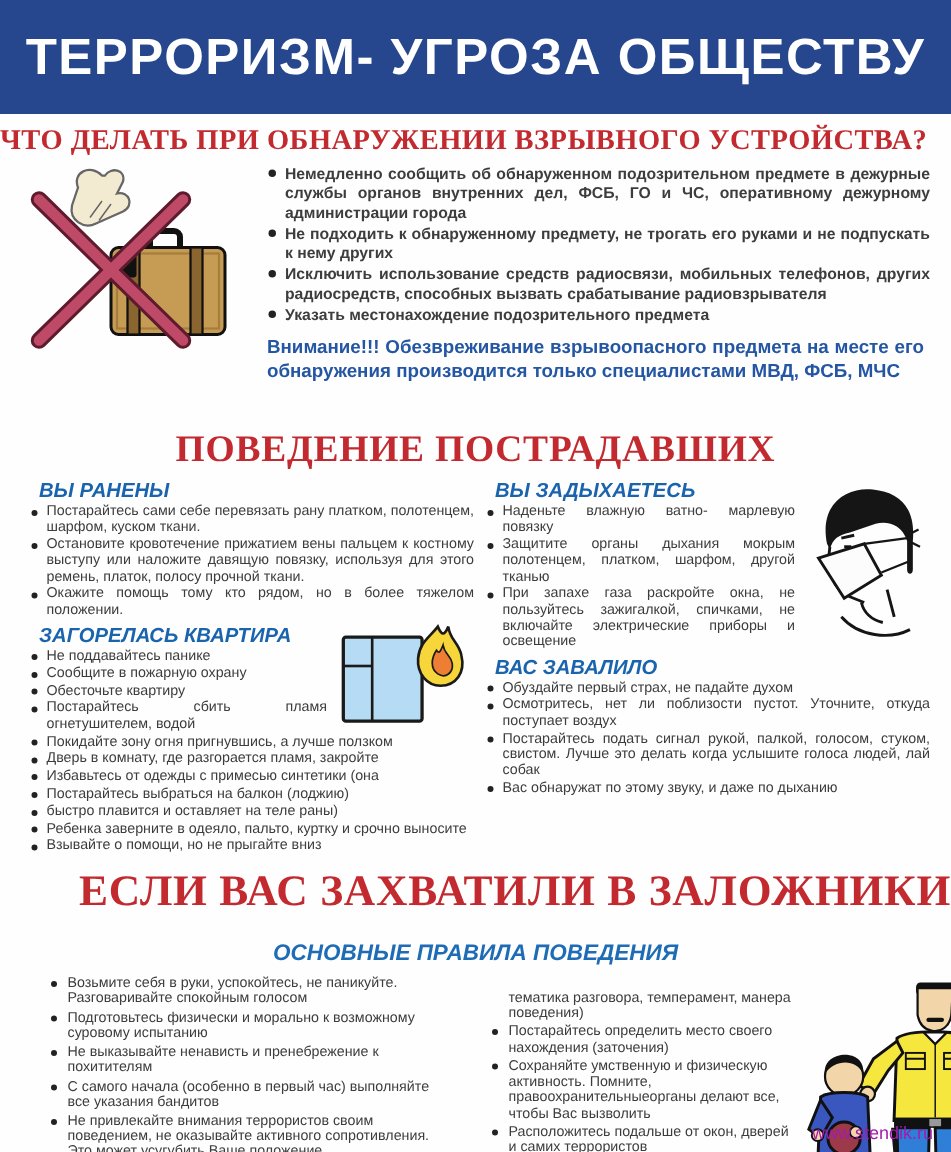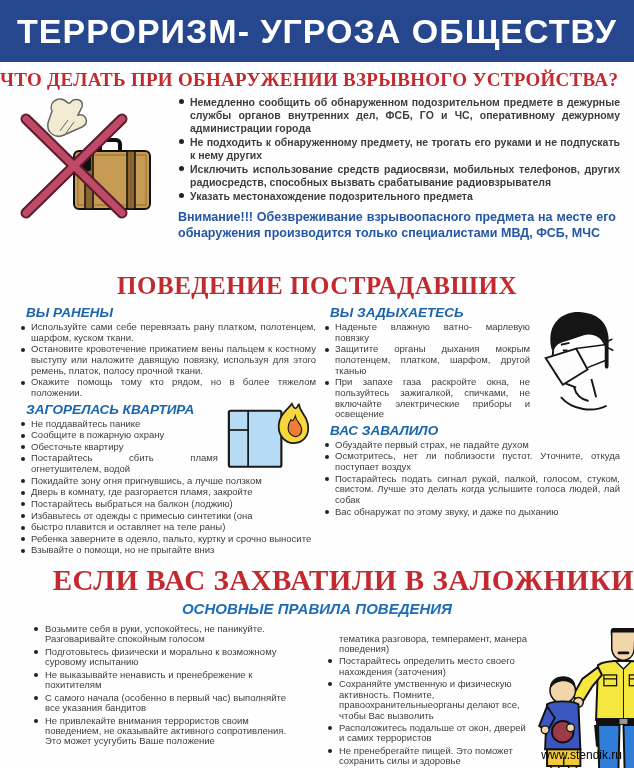--- a/index.html
+++ b/index.html
@@ -1,19 +1,19 @@
 <!DOCTYPE html>
 <html lang="ru"><head>
 <meta charset="utf-8">
 <style>
   html,body{margin:0;padding:0}
   body{font-family:"Liberation Sans",sans-serif;background:#ffffff}
   .poster{width:634px;height:768px;position:relative;overflow:hidden;background:#fefefe;border-bottom:2px solid #cfcfcf}
 
-  .top-bar{height:62px;background:#26478e;display:flex;align-items:center;justify-content:center}
+  .top-bar{height:76px;background:#26478e;display:flex;align-items:center;justify-content:center}
   .top-bar .title{color:#ffffff;font-size:34px;font-weight:bold;letter-spacing:1px;white-space:nowrap}
 
   .q-heading{font-family:"Liberation Serif",serif;color:#c32a2f;font-weight:bold;font-size:19px;text-align:left;margin-top:7px;letter-spacing:.3px}
 
   .sec1{display:flex;padding:2px 12px 0 12px}
   .sec1-icon{width:158px;flex:none}
   .sec1-body{flex:1;padding:3px 2px 0 8px}
 
   ul{list-style:none;margin:0;padding:0}
   li{position:relative;padding-left:11px}
@@ -30,32 +30,32 @@
   .cols{display:flex;padding:2px 14px 0 20px;gap:8px}
   .col{flex:1;min-width:0}
   .sub-h{color:#1a64ae;font-style:italic;font-weight:bold;font-size:13.5px;margin:3px 0 2px 6px}
   .b2{font-size:9.5px;color:#3d3d3d;line-height:1.12;text-align:justify}
   .b2 li{margin-bottom:1px}
 
   .fire-float{float:right;width:92px;height:70px;margin:2px 0 2px 6px}
   .mask-float{float:right;width:82px;height:112px;margin:2px 0 2px 8px}
 
   .h1-red{font-family:"Liberation Serif",serif;color:#c32a2f;font-size:29px;font-weight:bold;text-align:right;margin-top:7px;letter-spacing:.5px}
-  .h-sub{color:#1e6cb5;font-weight:bold;font-style:italic;font-size:15px;text-align:center;margin-top:3px}
+  .h-sub{color:#1e6cb5;font-weight:bold;font-style:italic;font-size:15px;text-align:center;margin-top:16px}
 
   .hostage{display:flex;padding:7px 4px 0 32px}
   .hcol-left{width:268px;flex:none}
   .hcol-mid{width:206px;flex:none;margin-left:26px}
   .hcol-img{flex:1;display:flex;justify-content:flex-end;align-items:flex-start;padding-right:4px}
   .b3{font-size:9.5px;line-height:1.1;color:#3d3d3d}
   .b3 li{margin-bottom:2px;padding-left:13px}
   .b3 li::before{left:2px;top:.32em}
   .cont{font-size:9.5px;line-height:1.1;color:#3d3d3d;padding-left:13px;margin-bottom:2px}
 
-  .site{position:absolute;right:12px;bottom:6px;color:#000000;font-size:12px}
+  .site{position:absolute;right:12px;bottom:6px;color:#a21caf;font-size:12px}
   svg{display:block}
 </style>
 </head>
 <body>
 
 <div class="poster">
 
   <div class="top-bar">
     <div class="title">ТЕРРОРИЗМ- УГРОЗА ОБЩЕСТВУ</div>
   </div>
@@ -93,21 +93,21 @@
       <p class="attention">Внимание!!! Обезвреживание взрывоопасного предмета на месте его обнаружения производится только специалистами МВД, ФСБ, МЧС</p>
     </div>
   </div>
 
   <div class="h2-red">ПОВЕДЕНИЕ ПОСТРАДАВШИХ</div>
 
   <div class="cols">
     <div class="col">
       <div class="sub-h">ВЫ РАНЕНЫ</div>
       <ul class="b2">
-          <li>Используйте сами себе перевязать рану платком, полотенцем, шарфом, куском ткани.</li>
+          <li>Постарайтесь сами себе перевязать рану платком, полотенцем, шарфом, куском ткани.</li>
           <li>Остановите кровотечение прижатием вены пальцем к костному выступу или наложите давящую повязку, используя для этого ремень, платок, полосу прочной ткани.</li>
           <li>Окажите помощь тому кто рядом, но в более тяжелом положении.</li>
         </ul>
 
       <div class="fire-float">
         <svg width="92" height="70" viewBox="0 0 102 80">
           <rect x="4" y="10" width="60" height="64" rx="2" fill="#b5dcf4" stroke="#1a1a1a" stroke-width="2.5"></rect>
           <line x1="26" y1="10" x2="26" y2="74" stroke="#1a1a1a" stroke-width="2"></line>
           <line x1="4" y1="32" x2="26" y2="32" stroke="#1a1a1a" stroke-width="2"></line>
           <path d="M76 2 C70 10 62 14 61 26 C60 38 68 47 78 47 C90 47 97 37 94 24 C92 14 85 12 84 2 C81 9 79 9 76 2 Z" fill="#f6d63a" stroke="#1a1a1a" stroke-width="2"></path>
@@ -115,22 +115,22 @@
         </svg>
       </div>
       <div class="sub-h">ЗАГОРЕЛАСЬ КВАРТИРА</div>
       <ul class="b2">
           <li>Не поддавайтесь панике</li>
           <li>Сообщите в пожарную охрану</li>
           <li>Обесточьте квартиру</li>
           <li>Постарайтесь сбить пламя огнетушителем, водой</li>
           <li>Покидайте зону огня пригнувшись, а лучше ползком</li>
           <li>Дверь в комнату, где разгорается пламя, закройте</li>
+          <li>Избавьтесь от одежды с примесью синтетики (она</li>
           <li>Постарайтесь выбраться на балкон (лоджию)</li>
-          <li>Избавьтесь от одежды с примесью синтетики (она</li>
           <li>быстро плавится и оставляет на теле раны)</li>
           <li>Ребенка заверните в одеяло, пальто, куртку и срочно выносите</li>
           <li>Взывайте о помощи, но не прыгайте вниз</li>
         </ul>
     </div>
 
     <div class="col">
       <div class="mask-float">
         <svg width="82" height="112" viewBox="0 0 86 116">
           <path d="M14 46 C8 16 30 6 46 8 C66 10 76 22 74 44 L74 64 C74 68 70 68 70 64 L70 44 C66 32 56 30 48 32 L30 38 C22 40 18 42 16 50 Z" fill="#151515"></path>

